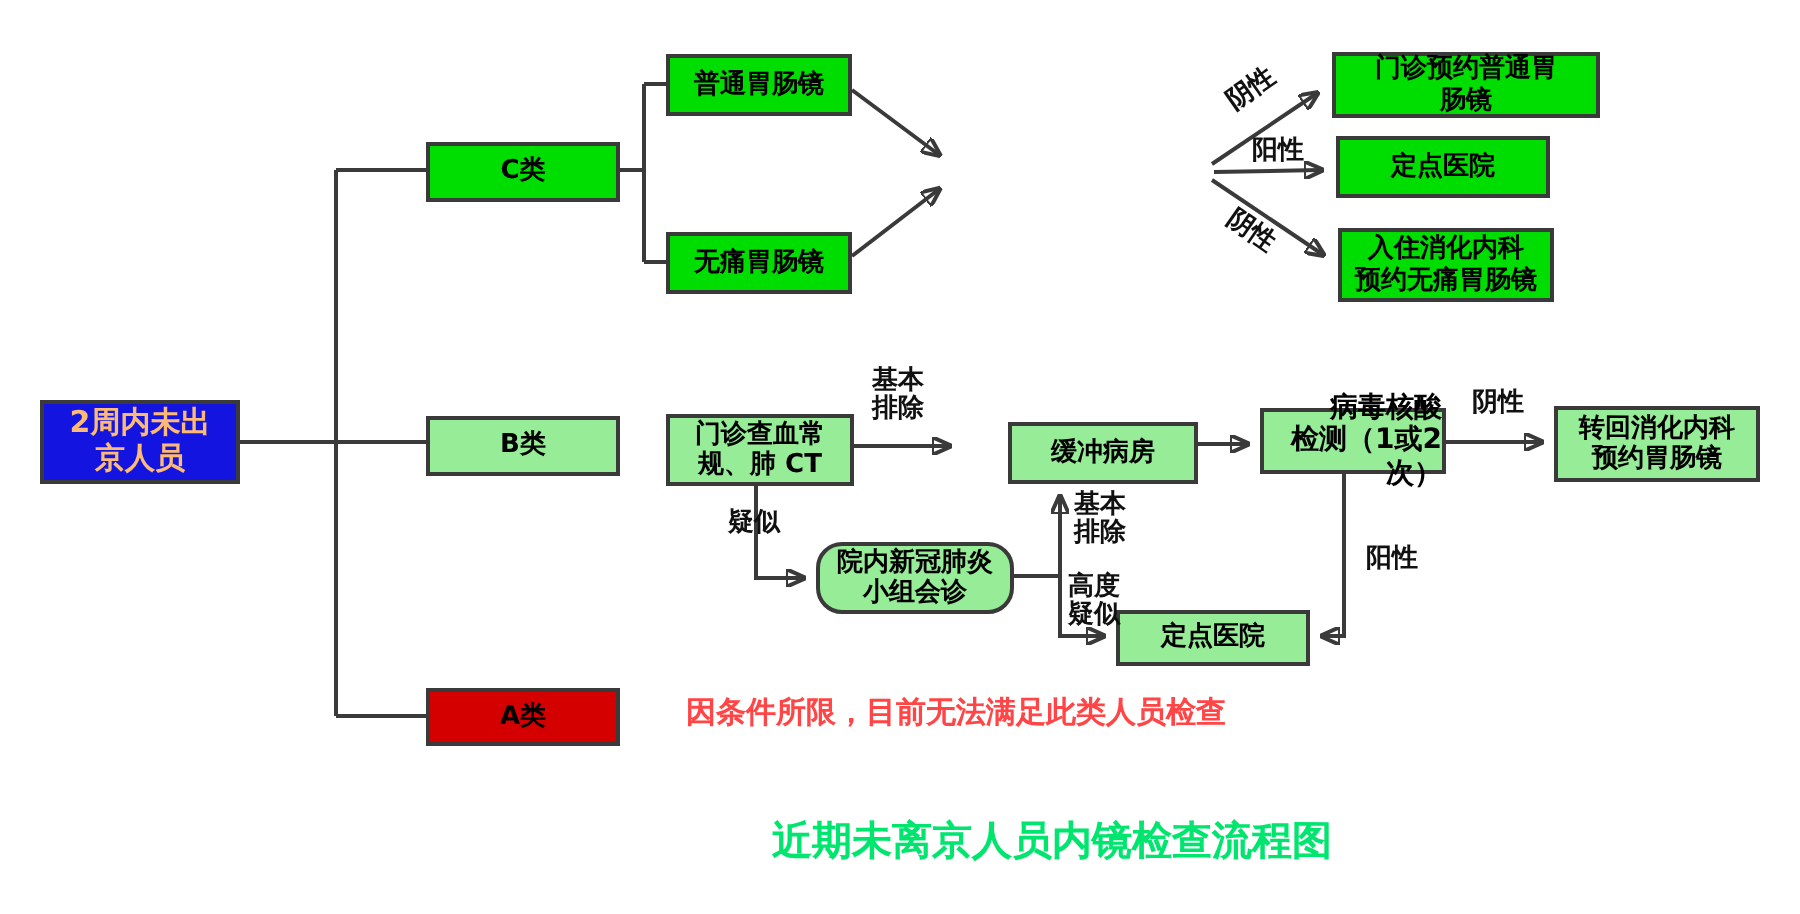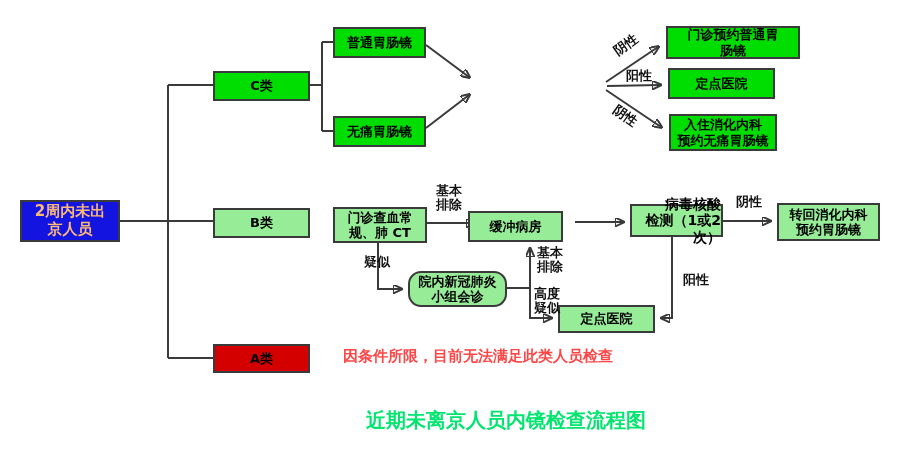--- a/index.html
+++ b/index.html
@@ -38,21 +38,21 @@
     white-space:pre-line;line-height:1.1;text-align:left;
   }
   .rot-up{transform:rotate(-35deg);}
   .rot-down{transform:rotate(35deg);}
   .note{
     position:absolute;z-index:3;font-weight:bold;font-size:15px;
     color:var(--red_note);white-space:nowrap;
   }
   .big-title{
     position:absolute;z-index:3;font-weight:bold;font-size:20px;
-    color:var(--title_green);white-space:nowrap;
+    color:var(--title_green);white-space:nowrap;margin-left:20px;
   }
 </style>
 </head>
 <body>
 
 <div class="canvas">
 
   <svg class="wires" viewBox="0 0 900 457" xmlns="http://www.w3.org/2000/svg">
     <defs>
       <marker id="ah" markerUnits="userSpaceOnUse" markerWidth="10" markerHeight="9" refX="8" refY="4.5" orient="auto">
@@ -101,21 +101,21 @@
   <div class="node bright" style="left:668px;top:68px;width:107px;height:31px;">定点医院</div>
 
   <div class="node bright" style="left:669px;top:114px;width:108px;height:37px;">入住消化内科
 预约无痛胃肠镜</div>
 
   <div class="node light" style="left:213px;top:208px;width:97px;height:30px;">B类</div>
 
   <div class="node light" style="left:333px;top:207px;width:94px;height:36px;">门诊查血常
 规、肺 CT</div>
 
-  <div class="node light" style="left:468px;top:211px;width:95px;height:31px;text-align:right;">缓冲病房</div>
+  <div class="node light" style="left:504px;top:211px;width:95px;height:31px;text-align:right;">缓冲病房</div>
 
   <div class="node light" style="left:408px;top:271px;width:99px;height:36px;border-radius:13px;">院内新冠肺炎
 小组会诊</div>
 
   <div class="node light small" style="left:630px;top:204px;width:93px;height:33px;">病毒核酸
 检测（1或2次）</div>
 
   <div class="node light" style="left:777px;top:203px;width:103px;height:38px;">转回消化内科
 预约胃肠镜</div>
 

